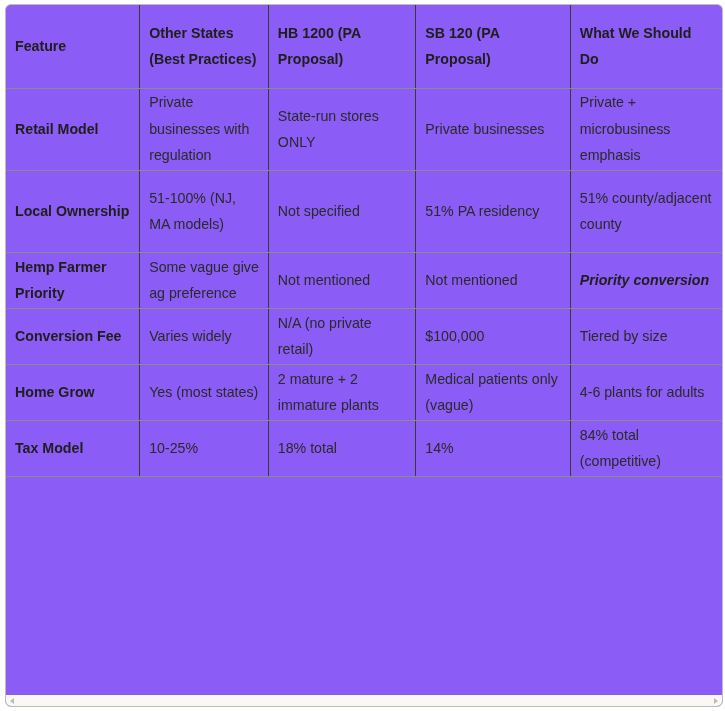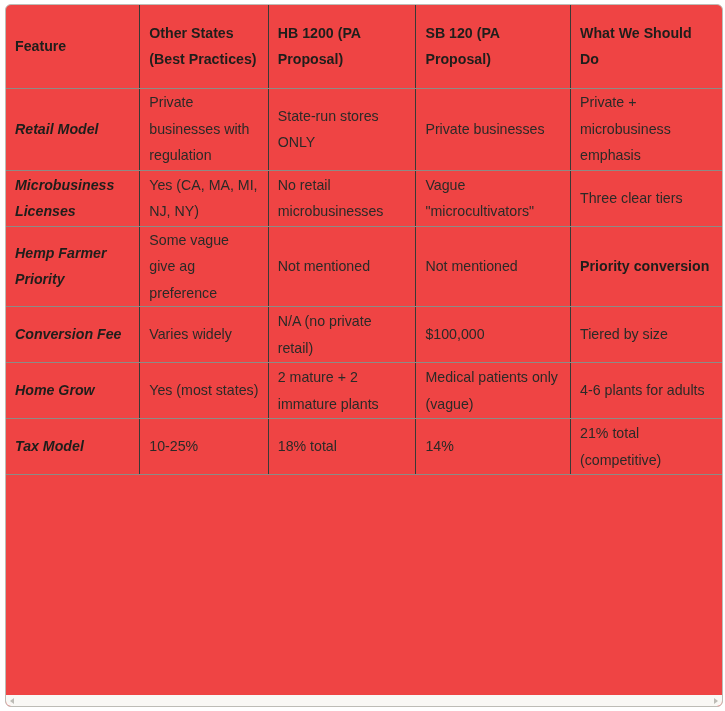--- a/index.html
+++ b/index.html
@@ -1,30 +1,30 @@
 <!DOCTYPE html>
 <html><head>
 <meta charset="utf-8">
 <style>
   html, body { margin: 0; padding: 0; background: #ffffff; }
   body { width: 725px; height: 711px; overflow: hidden; font-family: "Liberation Sans", sans-serif; }
   .wrap {
     position: absolute; left: 5px; top: 4px; width: 718px; height: 703px;
-    border: 1px solid #bdbcb6; border-radius: 6px; background: #ef4444;
+    border: 1px solid #bdbcb6; border-radius: 6px; background: #8b5cf6;
     overflow: hidden; box-sizing: border-box;
   }
   table { border-collapse: collapse; position: absolute; left: 0; top: 0; table-layout: fixed; }
   td, th {
     font-size: 14.2px; line-height: 26.5px; color: #2b2a27; text-align: left;
     vertical-align: middle; padding: 0 9px; box-sizing: border-box;
     border-bottom: 1px solid #8c8b86; border-right: 1px solid #3a3935;
   }
   th { font-weight: bold; color: #1f1e1b; }
-  td.feat { font-weight: bold; color: #1f1e1b; font-style: italic; }
-  td.bold { font-weight: bold; color: #1f1e1b; }
+  td.feat { font-weight: bold; color: #1f1e1b; }
+  td.bold { font-weight: bold; color: #1f1e1b; font-style: italic; }
   tr td:last-child, tr th:last-child { border-right: none; }
   tr.last td { border-bottom: none; }
   .scrollbar {
     position: absolute; left: 0; right: 0; bottom: 0; height: 11px; background: #f9f8f5;
   }
   .arrow { position: absolute; bottom: 2px; width: 0; height: 0; border-top: 3px solid transparent; border-bottom: 3px solid transparent; }
   .arrow.left { left: 4px; border-right: 4px solid #bdbcb6; }
   .arrow.right { right: 4px; border-left: 4px solid #bdbcb6; }
 </style>
 </head>
@@ -49,26 +49,26 @@
       </tr>
     </thead>
     <tbody>
       <tr style="height:82px">
         <td class="feat">Retail Model</td>
         <td>Private businesses with regulation</td>
         <td>State-run stores ONLY</td>
         <td>Private businesses</td>
         <td>Private + microbusiness emphasis</td>
       </tr>
-      <tr style="height:56px">
-        <td class="feat">Microbusiness Licenses</td>
-        <td>Yes (CA, MA, MI, NJ, NY)</td>
-        <td>No retail microbusinesses</td>
-        <td>Vague "microcultivators"</td>
-        <td>Three clear tiers</td>
+      <tr style="height:82px">
+        <td class="feat">Local Ownership</td>
+        <td>51-100% (NJ, MA models)</td>
+        <td>Not specified</td>
+        <td>51% PA residency</td>
+        <td>51% county/adjacent county</td>
       </tr>
       <tr style="height:56px">
         <td class="feat">Hemp Farmer Priority</td>
         <td>Some vague give ag preference</td>
         <td>Not mentioned</td>
         <td>Not mentioned</td>
         <td class="bold">Priority conversion</td>
       </tr>
       <tr style="height:56px">
         <td class="feat">Conversion Fee</td>
@@ -82,21 +82,21 @@
         <td>Yes (most states)</td>
         <td>2 mature + 2 immature plants</td>
         <td>Medical patients only (vague)</td>
         <td>4-6 plants for adults</td>
       </tr>
       <tr style="height:56px">
         <td class="feat">Tax Model</td>
         <td>10-25%</td>
         <td>18% total</td>
         <td>14%</td>
-        <td>21% total (competitive)</td>
+        <td>84% total (competitive)</td>
       </tr>
     </tbody>
   </table>
   <div class="scrollbar">
     <span class="arrow left"></span>
     <span class="arrow right"></span>
   </div>
 </div>
 
 </body></html>

